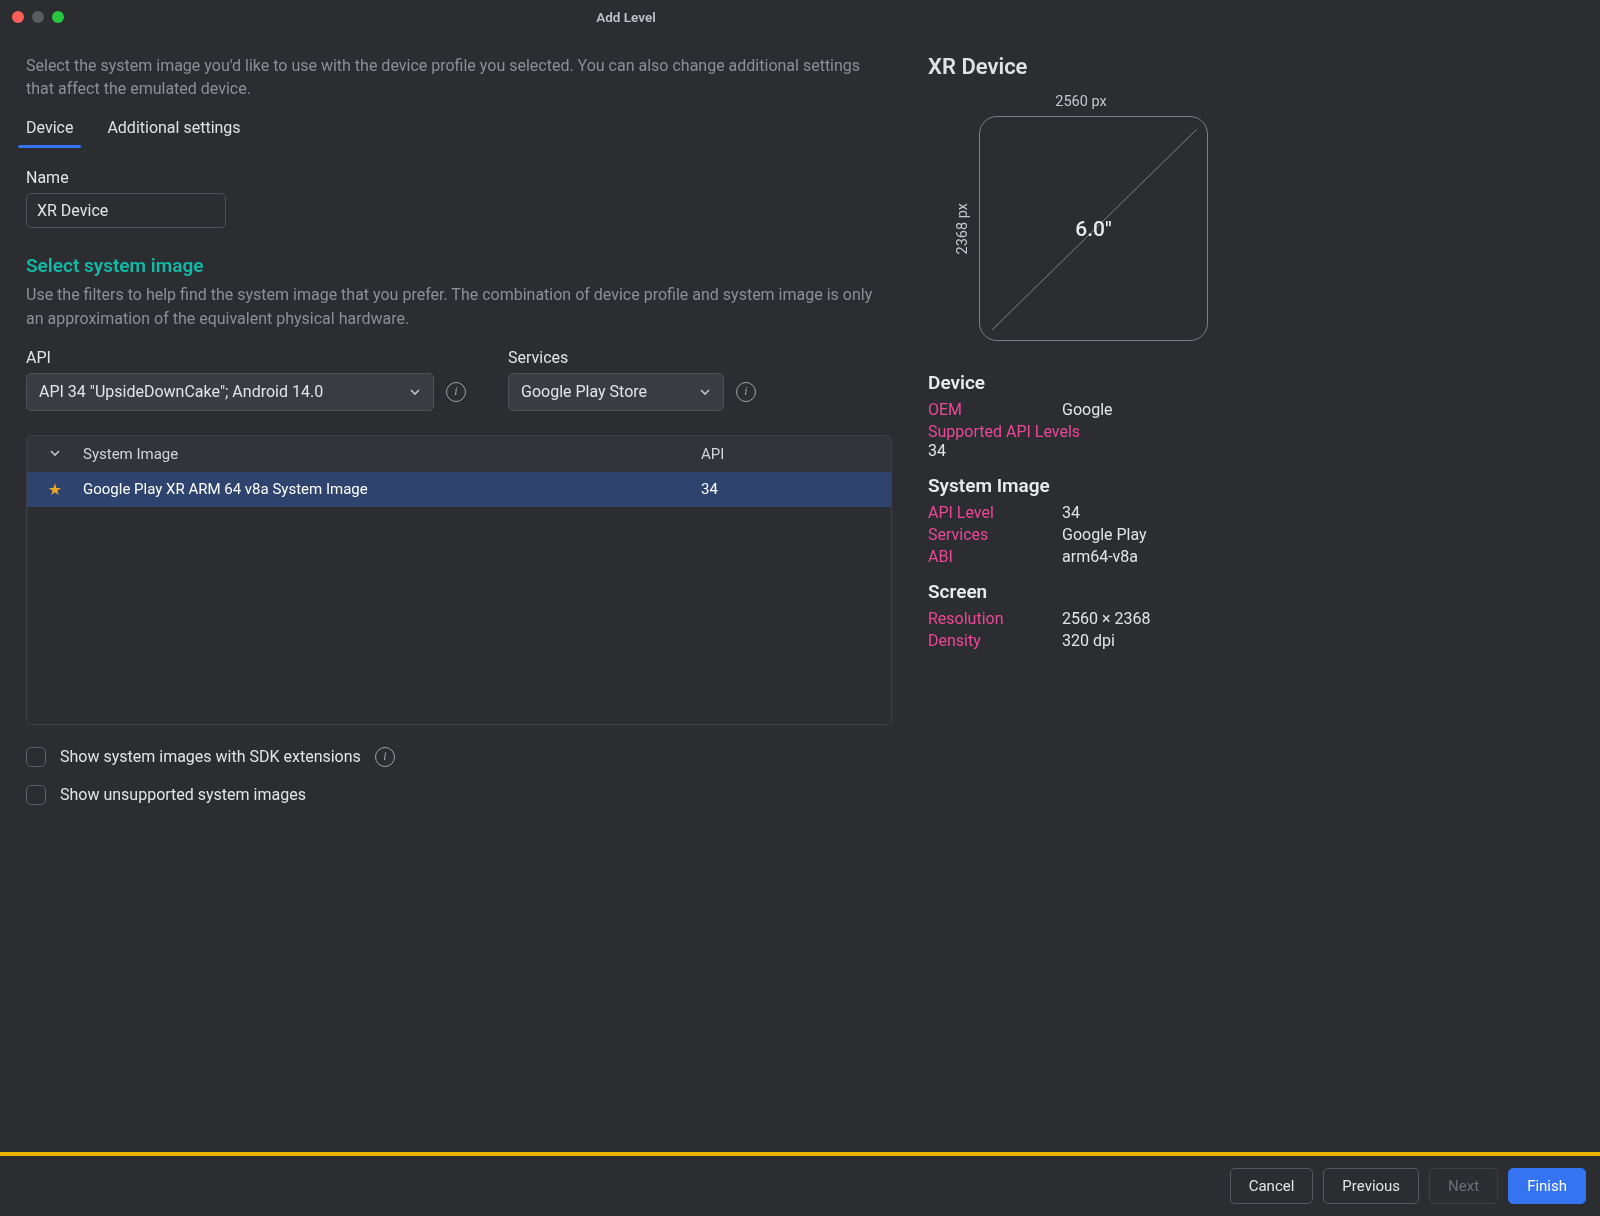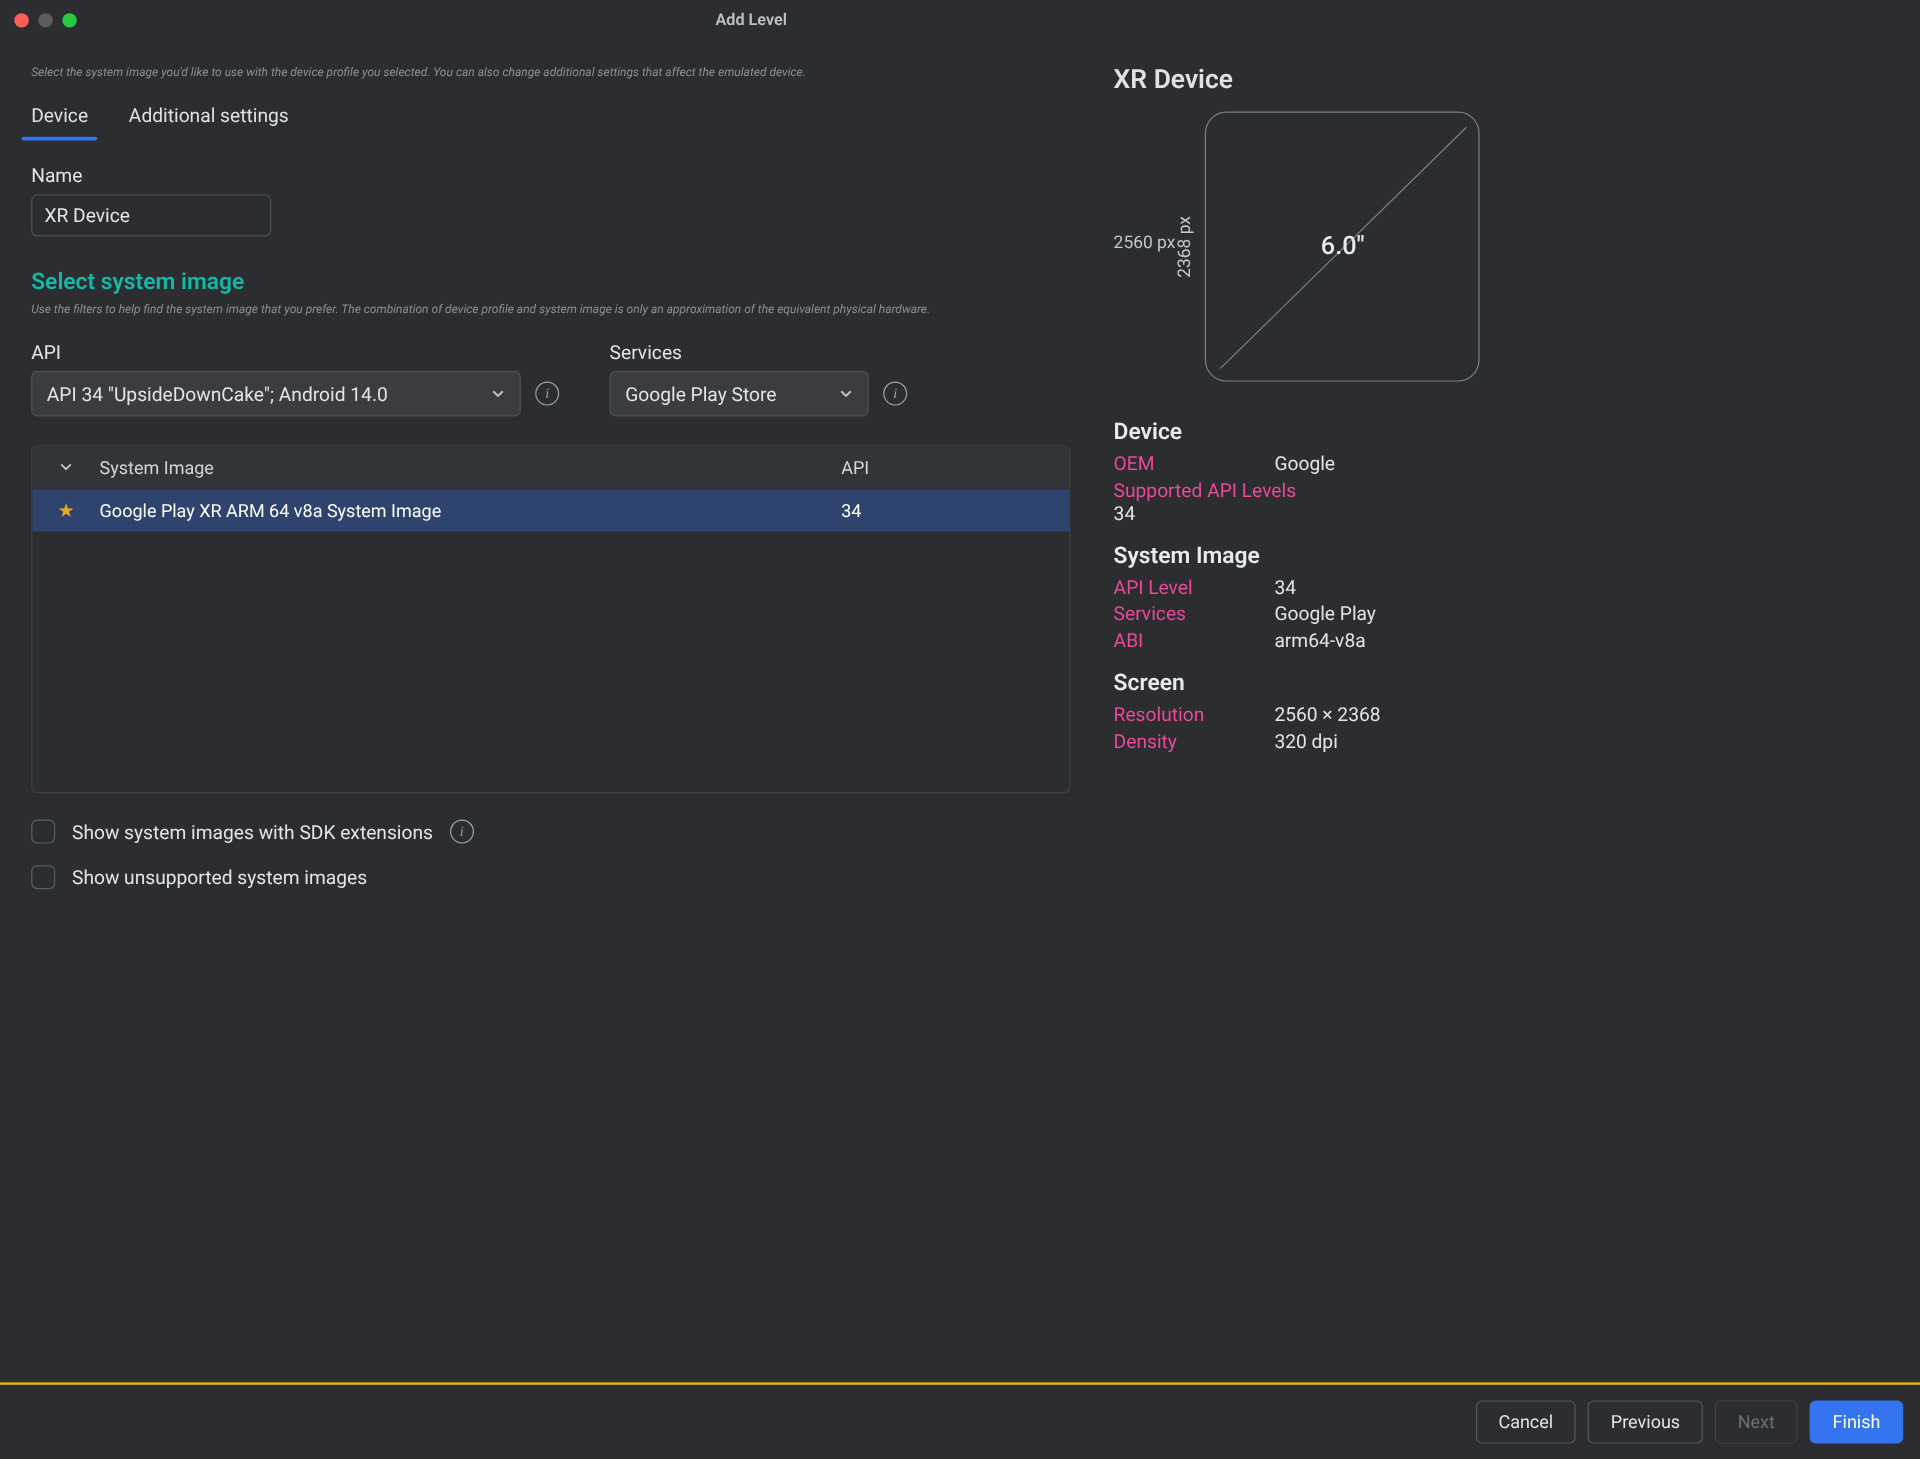--- a/index.html
+++ b/index.html
@@ -62,25 +62,24 @@
       padding-right: 18px;
     }
 
     h1 {
       font-size: 22px;
       font-weight: 600;
       color: #e8eaee;
       margin-bottom: 8px;
     }
     .subdesc {
-      font-size: 10px;
+      font-size: 16px;
       color: #8b9096;
       line-height: 1.45;
       margin-bottom: 18px;
-      font-style: italic;
     }
     
     
     .tabs {
       display: flex;
       gap: 34px;
       border-bottom: 1px solid transparent;
       margin-bottom: 20px;
     }
     .tab {
@@ -216,21 +215,21 @@
     }
 
     
     .right-title {
       font-size: 22px;
       font-weight: 600;
       margin-bottom: 14px;
     }
     .preview-wrap {
       display: flex;
-      flex-direction: row;
+      flex-direction: column;
       align-items: center;
     }
     .preview-topdim {
       font-size: 14.5px;
       color: #c5c8cd;
       margin-bottom: 6px;
     }
     .preview-inner {
       display: flex;
       align-items: center;
@@ -274,21 +273,21 @@
       margin-bottom: 3px;
     }
     .info-key { width: 134px; color: #ec4899; }
     .info-val { color: #e2e4e8; }
 
     
     .footer {
       position: absolute;
       bottom: 0; left: 0; right: 0;
       height: 64px;
-      border-top: 2px solid #eab308;
+      border-top: 4px solid #eab308;
       display: flex;
       justify-content: flex-end;
       align-items: center;
       gap: 10px;
       padding: 0 14px;
       background: #2b2d30;
     }
     .btn {
       border: 1px solid #55585e;
       background: #2b2d30;

